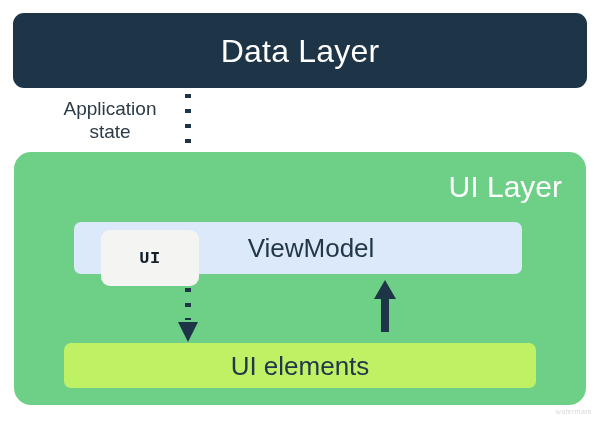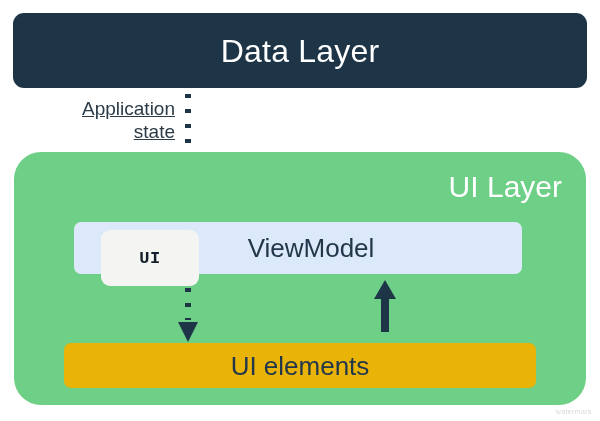--- a/index.html
+++ b/index.html
@@ -39,36 +39,35 @@
     letter-spacing: 0.2px;
     line-height: 1;
   }
 
   
   .app-data-label {
     position: absolute;
     left: 45px;
     top: 97px;
     width: 130px;
-    text-align: right;
+    text-align: center;
     color: #2b3b48;
     font-size: 19px;
     line-height: 23px;
-    text-decoration: underline;
   }
 
   
   .ui-layer {
     position: absolute;
     left: 14px;
     top: 152px;
     width: 572px;
     height: 253px;
     background: #6ed087;
-    border-radius: 27px;
+    border-radius: 17px;
   }
   .ui-layer-label {
     position: absolute;
     right: 24px;
     top: 20px;
     color: #ffffff;
     font-size: 30px;
     font-weight: 400;
     line-height: 1;
   }
@@ -116,21 +115,21 @@
     letter-spacing: 0.5px;
   }
 
   
   .ui-elements-box {
     position: absolute;
     left: 64px;
     top: 343px;
     width: 472px;
     height: 45px;
-    background: #eab308;
+    background: #bef264;
     border-radius: 7px;
     display: flex;
     align-items: center;
     justify-content: center;
   }
   .ui-elements-label {
     color: #22384a;
     font-size: 26px;
     line-height: 1;
   }

